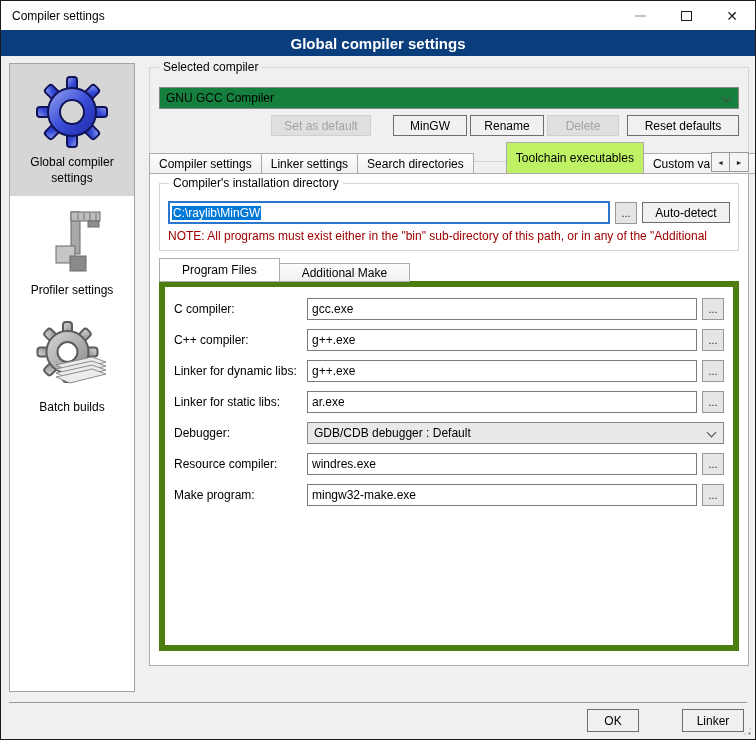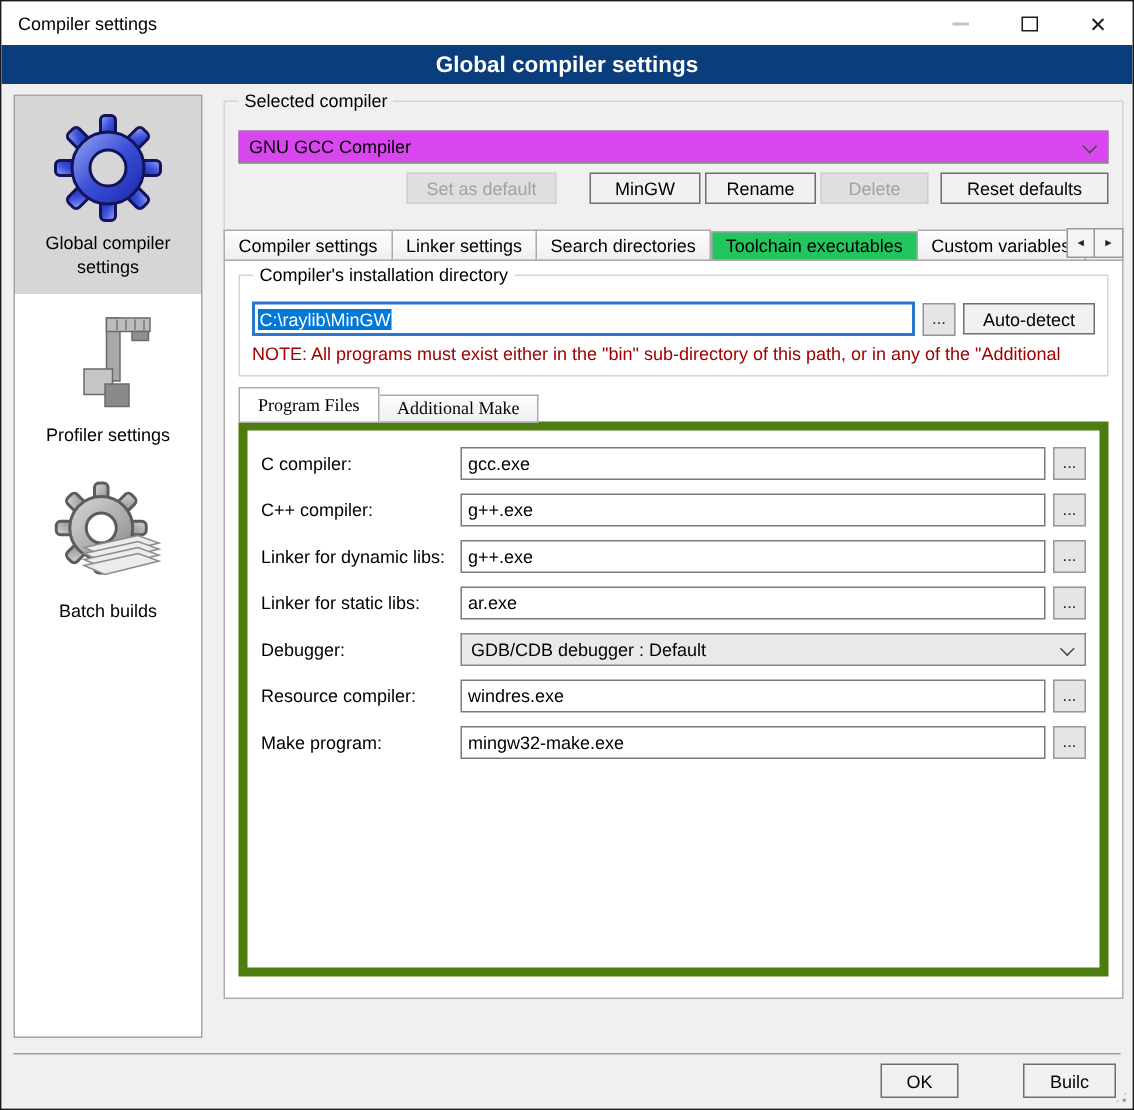--- a/index.html
+++ b/index.html
@@ -30,42 +30,42 @@
              background:#fff; border:1px solid #a3a3a3; overflow:hidden; }
   .side-item { display:flex; flex-direction:column; align-items:center;
                padding:10px 4px 10px; cursor:default; }
   .side-item.selected { background:#d6d6d6; }
   .side-label { text-align:center; margin-top:5px; line-height:1.3; width:112px; }
 
   
   .groupbox { position:absolute; border:1px solid #d5d5d5; }
   .group-legend { position:absolute; top:-8px; left:9px; padding:0 4px; background:#f0f0f0; }
   .group-sc { left:148px; top:10px; width:600px; height:95px; }
-  .combo { position:relative; height:22px; background:#d946ef; border:1px solid #868686;
+  .combo { position:relative; height:22px; background:#15803d; border:1px solid #868686;
            display:flex; align-items:center; padding:0 22px 0 6px; cursor:default;
            white-space:nowrap; overflow:hidden; }
   .chev { position:absolute; right:8px; top:6px; width:7px; height:7px;
           border-right:1.4px solid #4a4a4a; border-bottom:1.4px solid #4a4a4a;
           transform:rotate(45deg); }
   .sc-combo { position:absolute; left:9px; right:9px; top:19px; }
   .sc-btnrow { position:absolute; left:9px; right:9px; top:47px; height:21px;
                display:flex; align-items:center; }
   .btn { height:21px; background:#f1f1f1; border:1px solid #6e6e6e; text-align:center;
          display:flex; align-items:center; justify-content:center; cursor:default; }
   .btn.disabled { background:#dfdfdf; border:1px solid #cfcfcf; color:#a2a2a2; }
 
   
   .tabstrip { position:absolute; left:148px; top:92px; width:600px; height:25px;
               display:flex; align-items:flex-end; z-index:2; }
   .tab { height:21px; padding:0 9px; display:flex; align-items:center;
          background:linear-gradient(#fdfdfd,#f0f0f0); border:1px solid #acacac;
          border-left:none; white-space:nowrap; cursor:default; }
   .tab:first-child { border-left:1px solid #acacac; }
-  .tab.active { height:20px; background:#22c55e; border-left:1px solid #acacac;
-                position:relative; z-index:3; }
+  .tab.active { height:32px; background:#bef264; border-left:1px solid #acacac;
+                position:relative; z-index:3;margin-left:32px; }
   .tab.clipped { flex:1; min-width:0; overflow:hidden; }
   .tab-arrows { position:absolute; right:0; top:3px; display:flex; z-index:4; }
   .arrow-btn { width:19px; height:20px; background:#f4f4f4; border:1px solid #999;
                display:flex; align-items:center; justify-content:center;
                font-size:7px; color:#222; cursor:default; }
   .arrow-btn + .arrow-btn { border-left:none; }
 
   .tabpage { position:absolute; left:148px; top:116px; width:600px; height:493px;
              background:#fff; border:1px solid #acacac; z-index:1; }
 
@@ -81,23 +81,23 @@
   .browse-btn { width:22px; height:22px; margin-left:5px; background:#e5e5e5;
                 border:1px solid #969696; font-size:11px; color:#222;
                 display:flex; align-items:center; justify-content:center; cursor:default; }
   .autodetect-btn { width:88px; margin-left:5px; }
   .note { position:absolute; left:8px; right:0; top:45px; color:#a00000;
           white-space:nowrap; overflow:hidden; }
 
   
   .nbstrip { position:absolute; left:9px; top:85px; right:9px; height:23px;
              display:flex; align-items:flex-end; z-index:2; }
-  .nbtab { height:19px; padding:0 12px; display:flex; align-items:center;
+  .nbtab { height:19px; padding:0 22px; display:flex; align-items:center;
            background:linear-gradient(#fdfdfd,#f0f0f0); border:1px solid #acacac;
-           border-left:none; white-space:nowrap; cursor:default;font-family:Liberation Serif, serif; }
+           border-left:none; white-space:nowrap; cursor:default; }
   .nbtab:first-child { border-left:1px solid #acacac; }
   .nbtab.active { height:24px; background:#fff; border-left:1px solid #acacac;
                   position:relative; z-index:3; }
   .nbpage { position:absolute; left:9px; top:107px; right:9px; bottom:14px;
             background:#fff; border:6px solid #4d7c0f; z-index:1; padding:11px 9px; }
 
   .field-row { display:flex; align-items:center; height:22px; margin-bottom:9px; }
   .field-label { width:133px; flex:none; }
   .text-input { flex:1; height:22px; border:1px solid #7a7a7a; background:#fff;
                 padding:0 4px; font:12px "Liberation Sans", sans-serif; }
@@ -311,17 +311,17 @@
           <span class="field-label">Make program:</span>
           <input class="text-input" value="mingw32-make.exe" style="">
           <div class="browse-btn">...</div>
         </div>
 
       </div>
     </div>
 
     <div class="footer-sep"></div>
     <div class="btn ok-btn">OK</div>
-    <div class="btn cancel-btn">Builc</div>
+    <div class="btn cancel-btn">Linker</div>
     <div class="grip"></div>
 
   </div>
 </div>
 
 </body></html>

